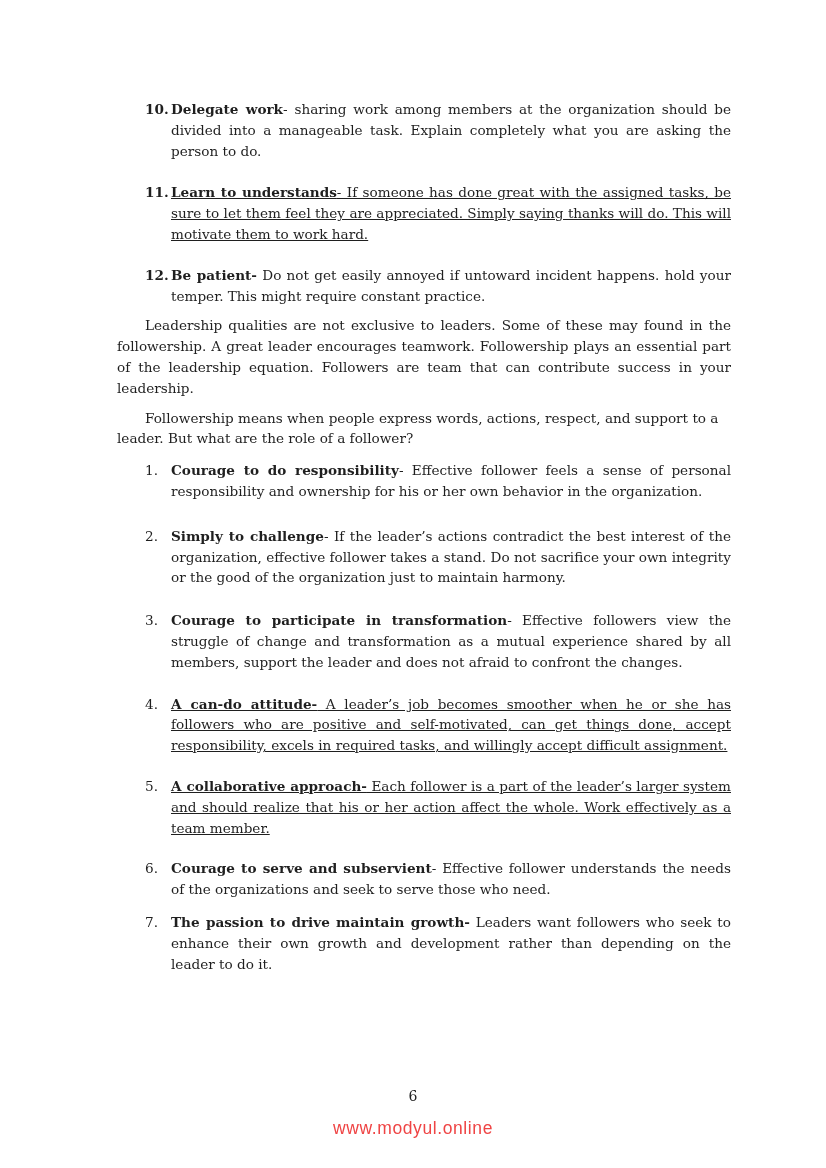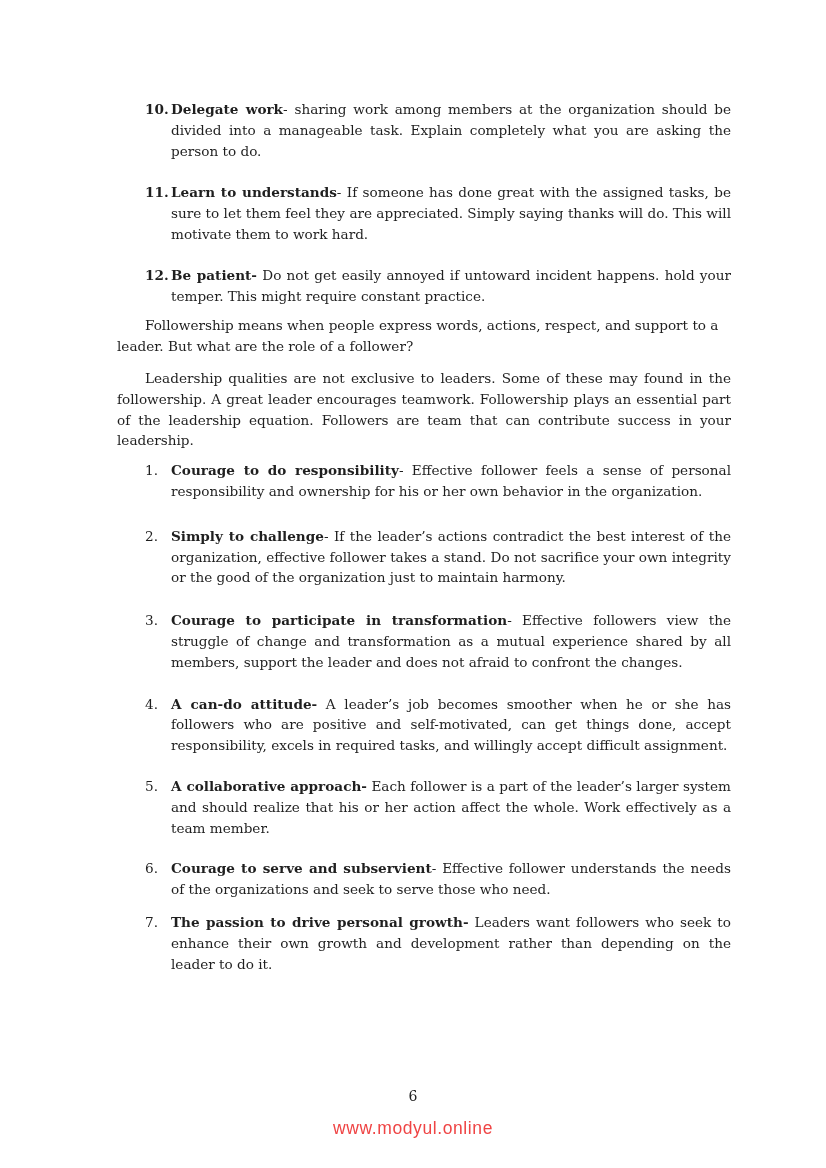--- a/index.html
+++ b/index.html
@@ -33,21 +33,21 @@
     position: absolute;
     left: 28px;
     top: 0;
     font-weight: bold;
   }
   .roles .num {
     font-weight: normal;
   }
   .li b { font-weight: bold; }
   .mb21 { margin-bottom: 21px; }
-  .mb20 { margin-bottom: 20px; }
+  .mb20 { margin-bottom: 20px; text-decoration: underline; }
   .mb24 { margin-bottom: 24px; }
   .mb22 { margin-bottom: 22px; }
   .mb12 { margin-bottom: 12px; }
   .mb9  { margin-bottom: 9px; }
   .para {
     margin: 0 0 9px 0;
     text-indent: 28px;
     text-align: justify;
   }
   .para.last {
@@ -95,22 +95,22 @@
       <div class="li mb20">
         <span class="num">11.</span>
         <b>Learn to understands</b><span>- If someone has done great with the assigned tasks, be sure to let them feel they are appreciated. Simply saying thanks will do. This will motivate them to work hard.</span>
       </div>
       <div class="li mb9">
         <span class="num">12.</span>
         <b>Be patient-</b><span> Do not get easily annoyed if untoward incident happens. hold your temper. This might require constant practice.</span>
       </div>
     </div>
 
+    <p class="para">Leadership qualities are not exclusive to leaders. Some of these may found in the followership. A great leader encourages teamwork. Followership plays an essential part of the leadership equation. Followers are team that can contribute success in your leadership.</p>
     <p class="para last">Followership means when people express words, actions, respect, and support to a leader. But what are the role of a follower?</p>
-    <p class="para">Leadership qualities are not exclusive to leaders. Some of these may found in the followership. A great leader encourages teamwork. Followership plays an essential part of the leadership equation. Followers are team that can contribute success in your leadership.</p>
 
 
     <div class="num-list roles">
       <div class="li mb24">
         <span class="num">1.</span>
         <b>Courage to do responsibility</b><span>- Effective follower feels a sense of personal responsibility and ownership for his or her own behavior in the organization.</span>
       </div>
       <div class="li mb22">
         <span class="num">2.</span>
         <b>Simply to challenge</b><span>- If the leader’s actions contradict the best interest of the organization, effective follower takes a stand. Do not sacrifice your own integrity or the good of the organization just to maintain harmony.</span>
@@ -126,21 +126,21 @@
       <div class="li mb20">
         <span class="num">5.</span>
         <b>A collaborative approach-</b><span> Each follower is a part of the leader’s larger system and should realize that his or her action affect the whole. Work effectively as a team member.</span>
       </div>
       <div class="li mb12">
         <span class="num">6.</span>
         <b>Courage to serve and subservient</b><span>- Effective follower understands the needs of the organizations and seek to serve those who need.</span>
       </div>
       <div class="li">
         <span class="num">7.</span>
-        <b>The passion to drive personal growth-</b><span> Leaders want followers who seek to enhance their own growth and development rather than depending on the leader to do it.</span>
+        <b>The passion to drive maintain growth-</b><span> Leaders want followers who seek to enhance their own growth and development rather than depending on the leader to do it.</span>
       </div>
     </div>
 
   </main>
 
   <div class="page-number">6</div>
   <div class="watermark">www.modyul.online</div>
 </div>
 
 </body></html>

